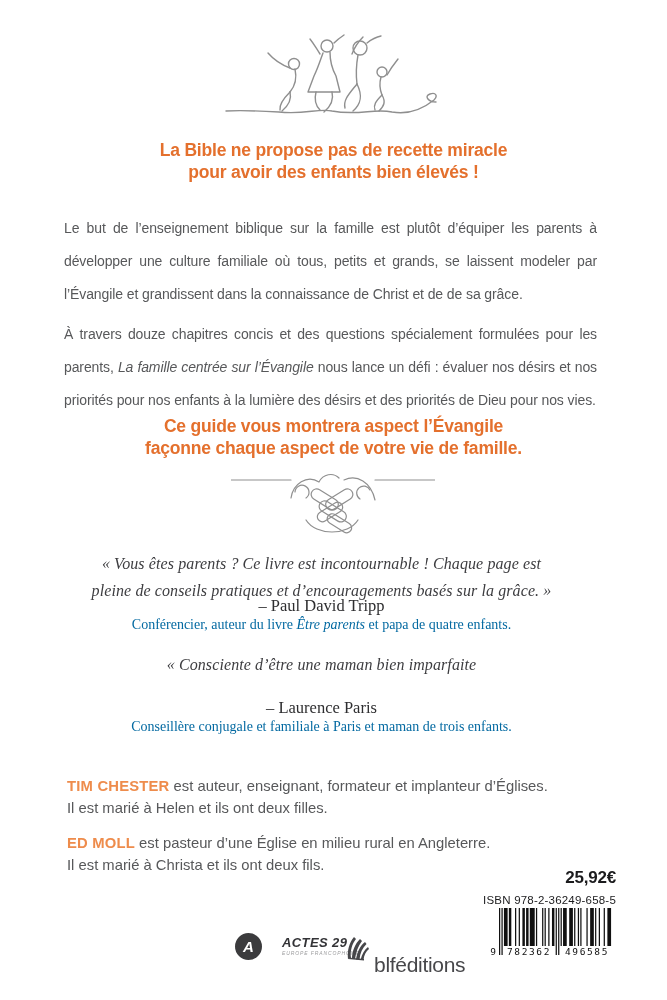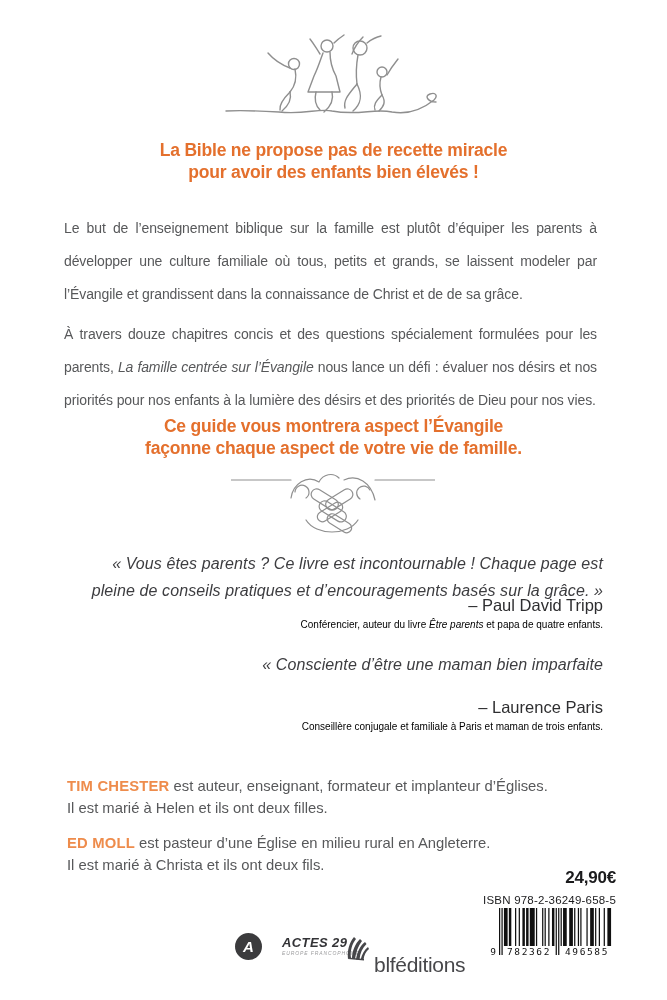--- a/index.html
+++ b/index.html
@@ -26,28 +26,28 @@
     font-weight:bold;font-size:17.5px;line-height:22px;letter-spacing:-0.2px;}
   .headline-1{top:139px;}
   .headline-2{top:415px;}
   
   .body-par{position:absolute;left:64px;width:533px;text-align:justify;color:var(--body-gray);
     font-size:14px;line-height:33px;letter-spacing:-0.1px;}
   .par-1{top:198px;}
   .par-2{top:304px;}
   .book-title-italic{font-style:italic;}
   
-  .quote-block{position:absolute;right:49px;left:40px;text-align:right;color:var(--quote-ink);}
+  .quote-block{position:absolute;right:49px;left:40px;text-align:center;color:var(--quote-ink);font-family:Liberation Serif, serif;}
   .quote-lines{font-style:italic;font-size:16px;line-height:26.5px;letter-spacing:0.1px;}
   .q1-lines{top:551px;}
   .q2-lines{top:652px;}
   .quote-author{font-size:16.5px;line-height:21px;color:#2e2e30;}
   .q1-author{top:595px;}
   .q2-author{top:697px;}
-  .quote-role{font-size:10px;line-height:16px;color:#000000;}
+  .quote-role{font-size:14px;line-height:16px;color:#0369a1;}
   .q1-role{top:617px;}
   .q2-role{top:719px;}
   
   .bios{position:absolute;left:67px;top:762px;width:540px;color:var(--body-gray);
     font-size:14.8px;line-height:21.5px;}
   .bio{margin:14px 0 11px 0;}
   .bio-name{color:var(--accent-light);font-weight:bold;letter-spacing:0.2px;}
   .bio-text{white-space:pre-line;}
   
   .price{position:absolute;right:36px;top:868px;font-size:17px;font-weight:bold;color:var(--ink);letter-spacing:-0.2px;}
@@ -149,21 +149,21 @@
   <div class="quote-block quote-author q2-author">– Laurence Paris</div>
   <div class="quote-block quote-role q2-role">Conseillère conjugale et familiale à Paris et maman de trois enfants.</div>
 
   <div class="bios">
     <p class="bio"><span class="bio-name">TIM CHESTER</span><span class="bio-text"> est auteur, enseignant, formateur et implanteur d’Églises.
 Il est marié à Helen et ils ont deux filles.</span></p>
     <p class="bio"><span class="bio-name">ED MOLL</span><span class="bio-text"> est pasteur d’une Église en milieu rural en Angleterre.
 Il est marié à Christa et ils ont deux fils.</span></p>
   </div>
 
-  <div class="price">24,90€</div>
+  <div class="price">25,92€</div>
   <div class="isbn">ISBN 978-2-36249-658-5</div>
   <div class="barcode">
     <svg id="barcode-svg" width="117" height="49" viewBox="0 0 95 49" preserveAspectRatio="none">
         <rect x="0" y="0" width="1" height="47"></rect>
         <rect x="2" y="0" width="1" height="47"></rect>
         <rect x="4" y="0" width="3" height="38"></rect>
         <rect x="8" y="0" width="2" height="38"></rect>
         <rect x="13" y="0" width="1" height="38"></rect>
         <rect x="16" y="0" width="1" height="38"></rect>
         <rect x="19" y="0" width="2" height="38"></rect>

